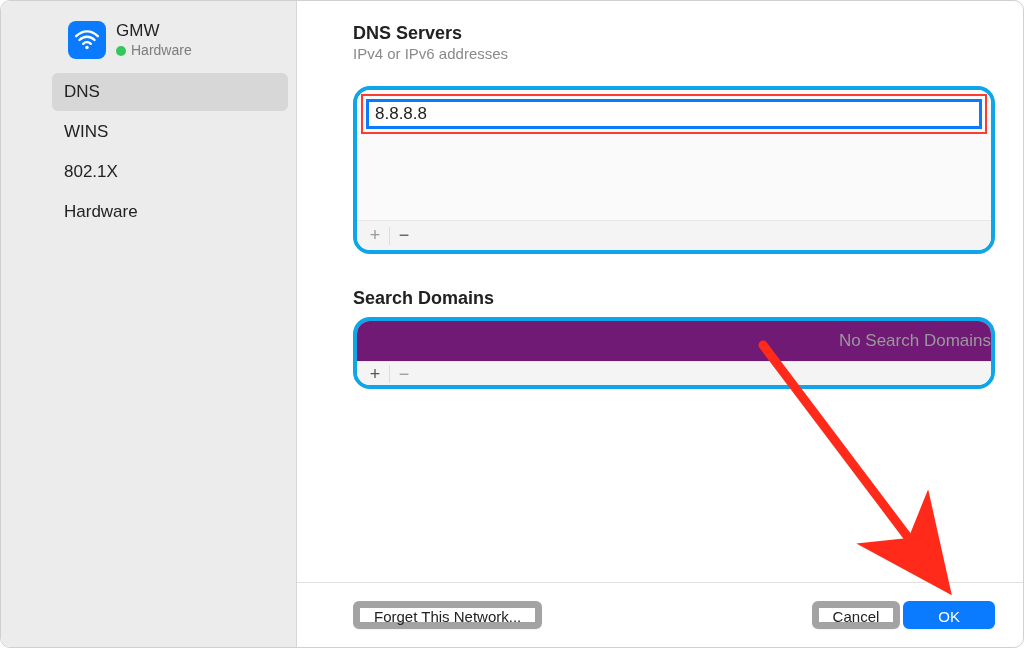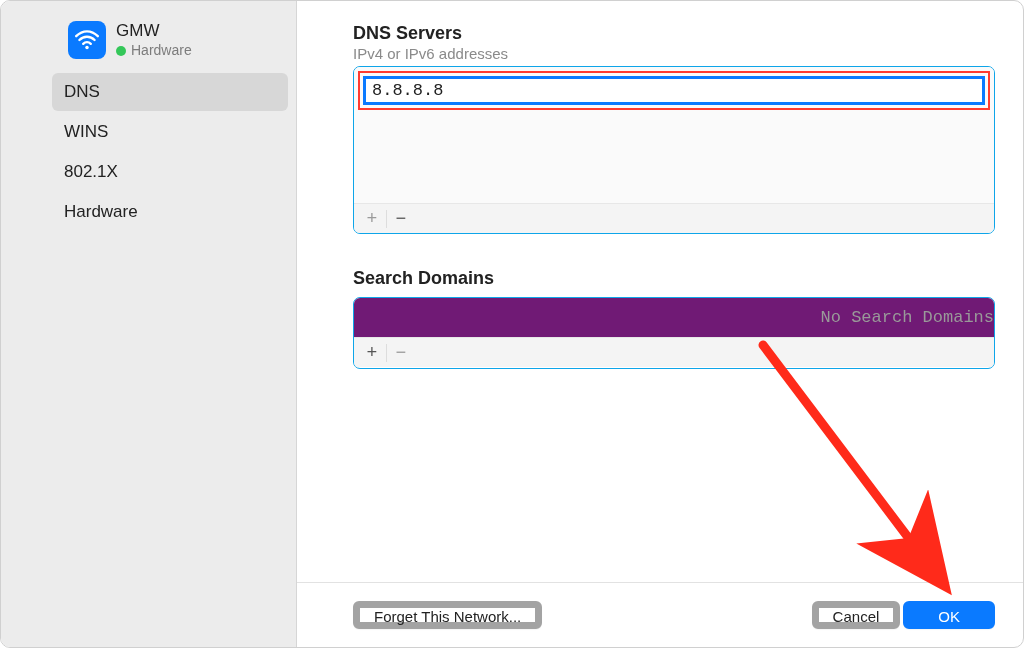--- a/index.html
+++ b/index.html
@@ -84,29 +84,28 @@
     }
     .section-title {
       font-size: 18px;
       font-weight: 600;
       color: #222;
     }
     .section-subtitle {
       font-size: 15px;
       color: #8a8a8a;
       margin-top: 1px;
-      margin-bottom: 4px;
+      margin-bottom: 24px;
     }
     .list-box {
-      border: 1px solid #0ea5e9;
-      border-radius: 7px;
+      border: 4px solid #0ea5e9;
+      border-radius: 17px;
       overflow: hidden;
       display: flex;
       flex-direction: column;
-      font-family: Liberation Mono, monospace;
     }
     .dns-box { height: 168px; }
     .list-items { flex: 1; background: #fafafa; }
     .dns-highlight-wrap {
       border: 2px solid #ff3b30;
       padding: 3px;
       margin: 4px;
     }
     .dns-entry {
       width: 100%;

